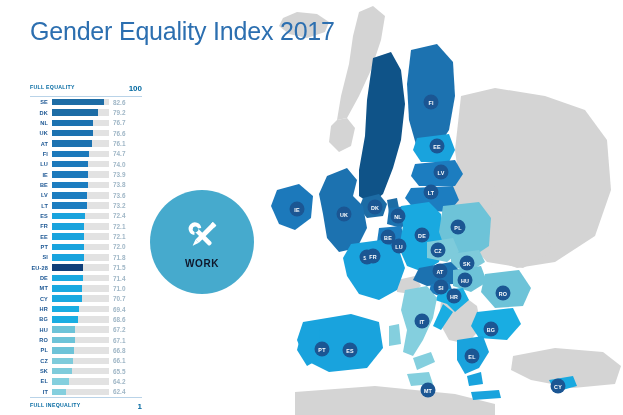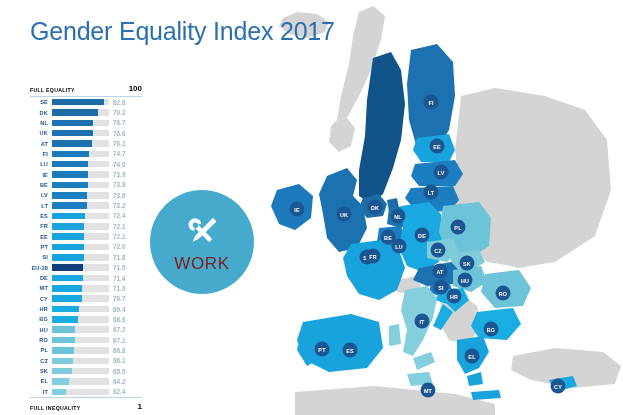--- a/index.html
+++ b/index.html
@@ -28,21 +28,21 @@
   #sub-title {
     font-size: 19px; font-weight: bold; color: #1b5693;
     margin-top: 3px; letter-spacing: -0.1px;
   }
 
   
   #chart-panel {
     position: absolute; left: 30px; top: 84px; width: 112px; z-index: 5;
   }
   .scale-head, .scale-foot {
-    display: flex; align-items: flex-end; color: #000000;
+    display: flex; align-items: flex-start; color: #0369a1;
   }
   .scale-head { padding-bottom: 3px; }
   .scale-foot { padding-top: 4px; }
   .scale-caption {
     font-size: 5.2px; font-weight: bold; letter-spacing: 0.3px;
     flex: 1; white-space: nowrap;
   }
   .scale-value { font-size: 8px; font-weight: bold; }
   .scale-rule { height: 1px; background: #b9d3e8; width: 100%; }
 
@@ -68,21 +68,21 @@
   
   #work-badge {
     position: absolute; left: 150px; top: 190px;
     width: 104px; height: 104px; border-radius: 50%;
     background: #46aacd; z-index: 6;
     display: flex; flex-direction: column;
     align-items: center; justify-content: center;
   }
   #work-icon { width: 42px; height: 42px; margin-bottom: 1px; }
   #work-label {
-    color: #7f1d1d; font-size: 17px; font-weight: normal;
+    color: #0f172a; font-size: 10px; font-weight: bold;
     letter-spacing: 0.6px;
   }
 
   
   .map-code {
     position: absolute; z-index: 4;
     width: 15px; height: 15px; border-radius: 50%;
     background: #1b5693; color: #ffffff;
     font-size: 5.4px; font-weight: bold; letter-spacing: 0.2px;
     display: flex; align-items: center; justify-content: center;

